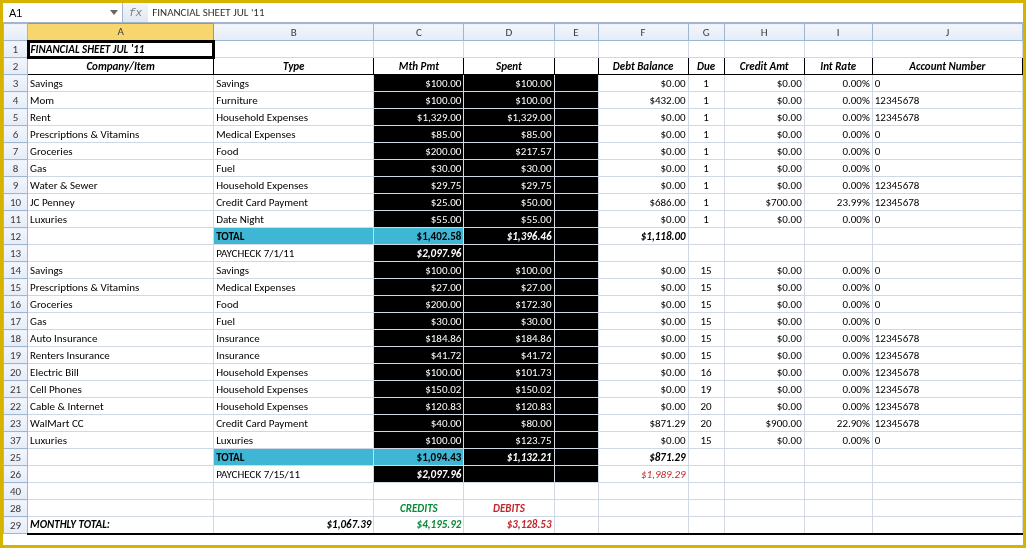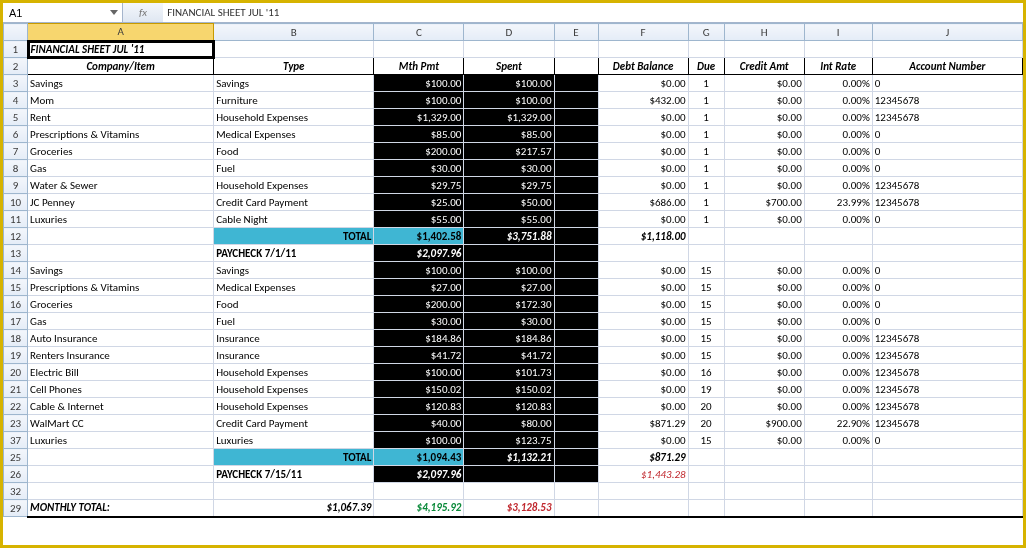--- a/index.html
+++ b/index.html
@@ -32,21 +32,21 @@
     height: 100%;
     width: 120px;
     background: #fff;
   }
   .namebox input {
     border: none; outline: none;
     width: 70px; font-size: 11px;
     background: transparent;
   }
   .dd { width: 0; height: 0; border-left:4px solid transparent; border-right:4px solid transparent; border-top:5px solid #666; margin-left:auto; }
-  .fx { font-style: italic; padding: 0 16px; color:#7a7a7a; }
+  .fx { font-style: italic; padding: 0 6px; color:#7a7a7a;font-family:Liberation Mono, monospace; }
   .fval { flex:1; background:#fff; height:100%; display:flex; align-items:center; padding-left:4px; }
   .sheet { flex:1; overflow:auto; position:relative; background:#fff; }
   table.grid {
     border-collapse: collapse;
     table-layout: fixed;
     width: 1020px;
   }
   table.grid th, table.grid td {
     border: 1px solid #d0d7e5;
     height: 17px;
@@ -77,22 +77,22 @@
     color:#3b3b3b;
   }
   th.rowhead.sel { background:#f7d66e; border-color:#c79a00; }
   td.selcell { outline:2px solid #000; outline-offset:-2px; }
   .title { font-weight:bold; font-style:italic; font-size:13px; border:2px solid #000 !important; }
   .hdr { font-weight:bold; font-style:italic; text-align:center; border:1px solid #000 !important;margin-top:24px; }
   .hdrL { font-weight:bold; font-style:italic; text-align:center; border:1px solid #000 !important; }
   .black { background:#000; color:#fff; }
   .rnum { text-align:right; }
   .cnum { text-align:center; }
-  .totalrow { background:#3fb6d3; font-weight:bold;text-align:right; }
-  .paycheck { font-weight:bold; }
+  .totalrow { background:#3fb6d3; font-weight:bold; }
+  .paycheck { font-weight:normal; }
   .bold { font-weight:bold; font-style:italic; }
   .green { color:#0b8a3a; font-weight:bold; font-style:italic; }
   .red { color:#c0272d; font-weight:bold; font-style:italic; }
   .redplain { color:#c0272d; font-style:italic; }
   tr.lastbox td { border-bottom:2px solid #000; }
   col.cA{width:186px;} col.cB{width:160px;} col.cC{width:90px;} col.cD{width:90px;}
   col.cE{width:44px;} col.cF{width:90px;} col.cG{width:36px;} col.cH{width:80px;}
   col.cI{width:68px;} col.cJ{width:150px;}
 </style>
 </head>
@@ -267,36 +267,36 @@
             <td class="black"></td>
             <td class="rnum">$686.00</td>
             <td class="cnum">1</td>
             <td class="rnum">$700.00</td>
             <td class="rnum">23.99%</td>
             <td>12345678</td>
           </tr>
           <tr>
             <th class="rowhead">11</th>
             <td>Luxuries</td>
-            <td>Cable Night</td>
+            <td>Date Night</td>
             <td class="black rnum">$55.00</td>
             <td class="black rnum">$55.00</td>
             <td class="black"></td>
             <td class="rnum">$0.00</td>
             <td class="cnum">1</td>
             <td class="rnum">$0.00</td>
             <td class="rnum">0.00%</td>
             <td>0</td>
           </tr>
           <tr>
             <th class="rowhead">12</th>
             <td></td>
             <td class="totalrow">TOTAL</td>
             <td class="totalrow rnum">$1,402.58</td>
-            <td class="black rnum bold">$3,751.88</td>
+            <td class="black rnum bold">$1,396.46</td>
             <td class="black"></td>
             <td class="rnum bold">$1,118.00</td>
             <td></td>
             <td></td>
             <td></td>
             <td></td>
           </tr>
           <tr>
             <th class="rowhead">13</th>
             <td></td>
@@ -466,32 +466,45 @@
             <td></td>
             <td></td>
           </tr>
           <tr>
             <th class="rowhead">26</th>
             <td></td>
             <td class="paycheck">PAYCHECK 7/15/11</td>
             <td class="black rnum bold">$2,097.96</td>
             <td class="black"></td>
             <td class="black"></td>
-            <td class="redplain rnum">$1,443.28</td>
-            <td></td>
-            <td></td>
-            <td></td>
-            <td></td>
-          </tr>
-          <tr>
-            <th class="rowhead">32</th>
-            <td></td>
-            <td></td>
-            <td></td>
-            <td></td>
+            <td class="redplain rnum">$1,989.29</td>
+            <td></td>
+            <td></td>
+            <td></td>
+            <td></td>
+          </tr>
+          <tr>
+            <th class="rowhead">40</th>
+            <td></td>
+            <td></td>
+            <td></td>
+            <td></td>
+            <td></td>
+            <td></td>
+            <td></td>
+            <td></td>
+            <td></td>
+            <td></td>
+          </tr>
+          <tr>
+            <th class="rowhead">28</th>
+            <td></td>
+            <td></td>
+            <td class="green cnum">CREDITS</td>
+            <td class="red cnum">DEBITS</td>
             <td></td>
             <td></td>
             <td></td>
             <td></td>
             <td></td>
             <td></td>
           </tr>
           <tr class="lastbox">
             <th class="rowhead">29</th>
             <td class="bold">MONTHLY TOTAL:</td>

